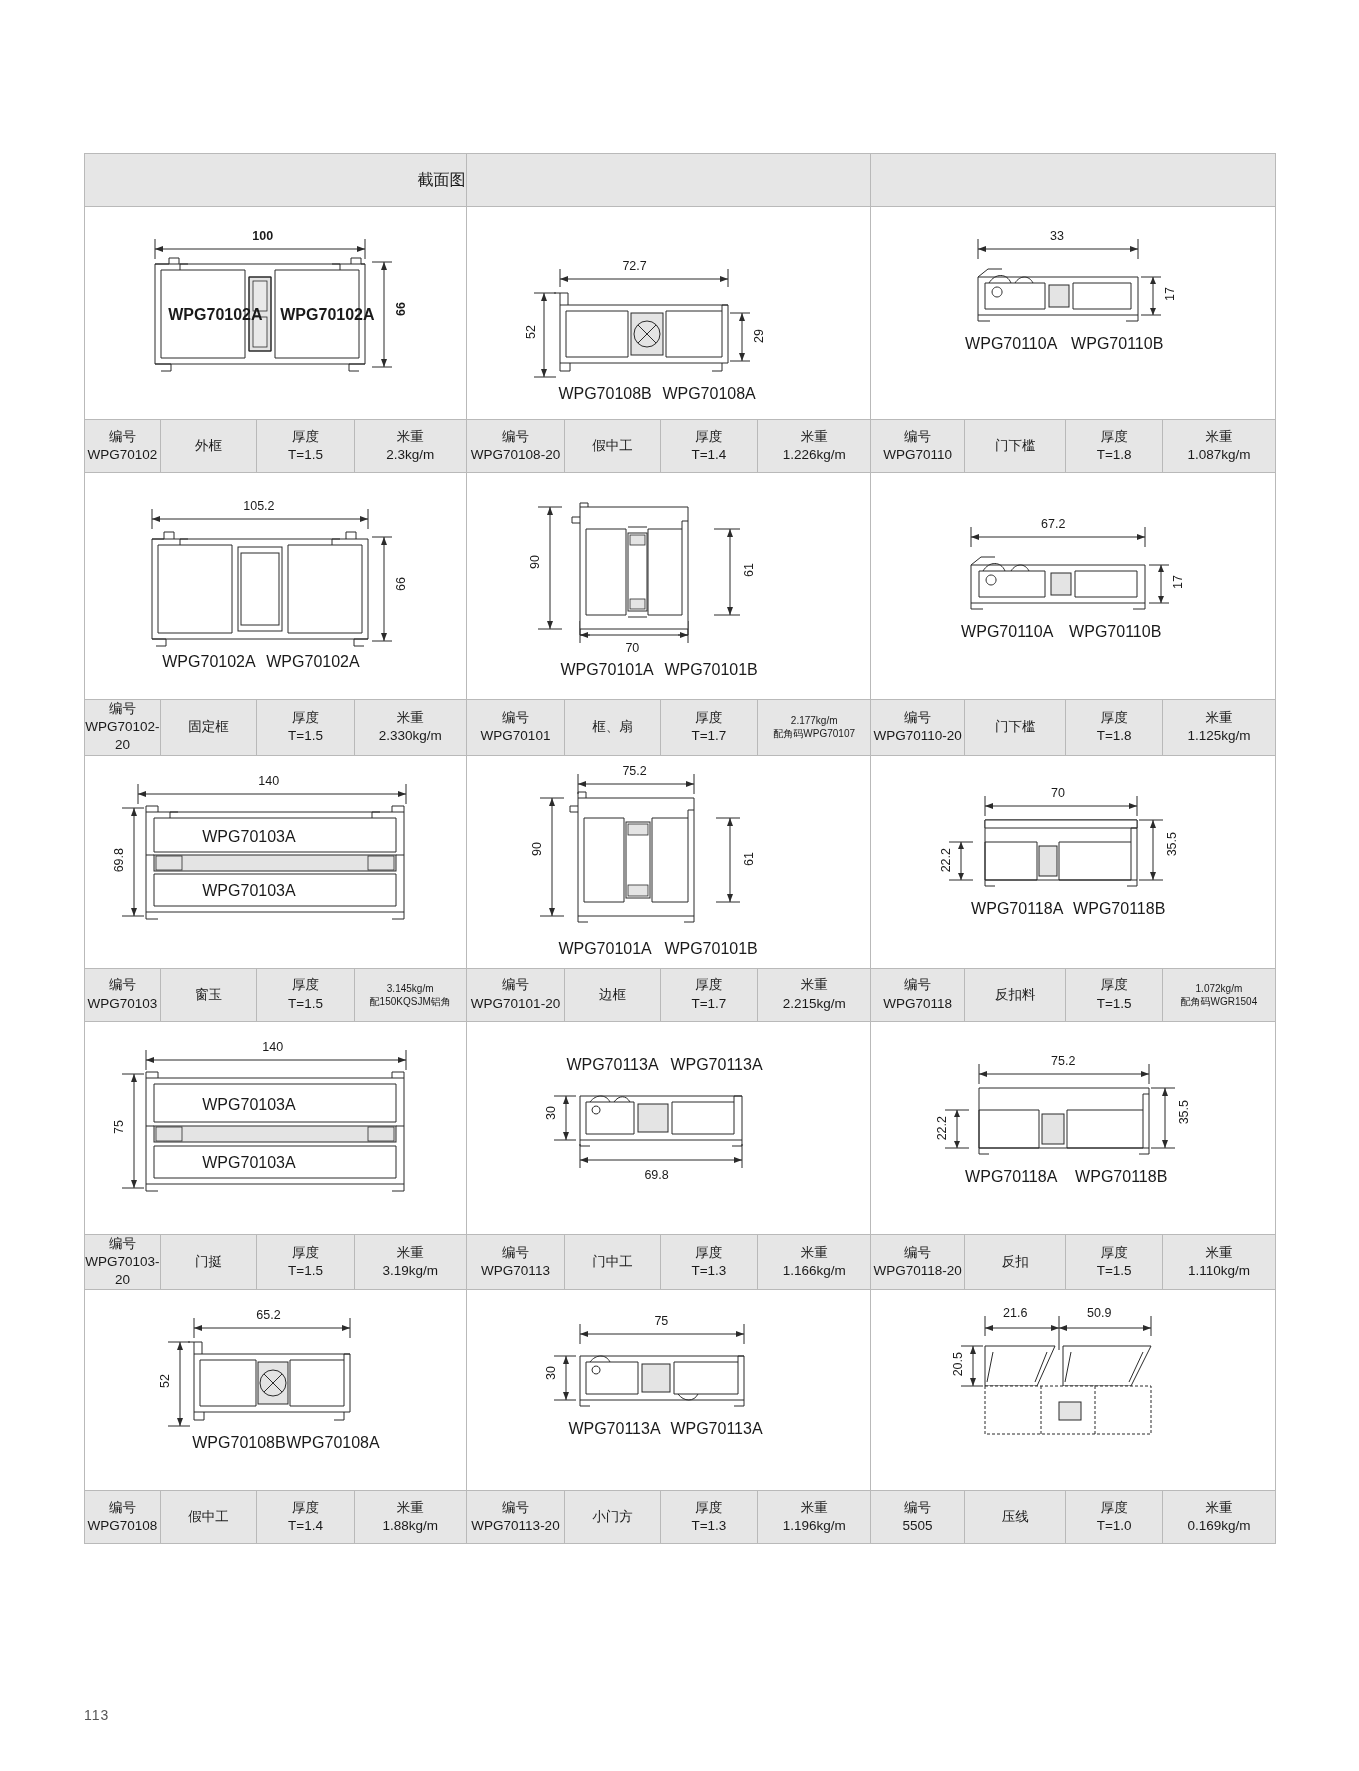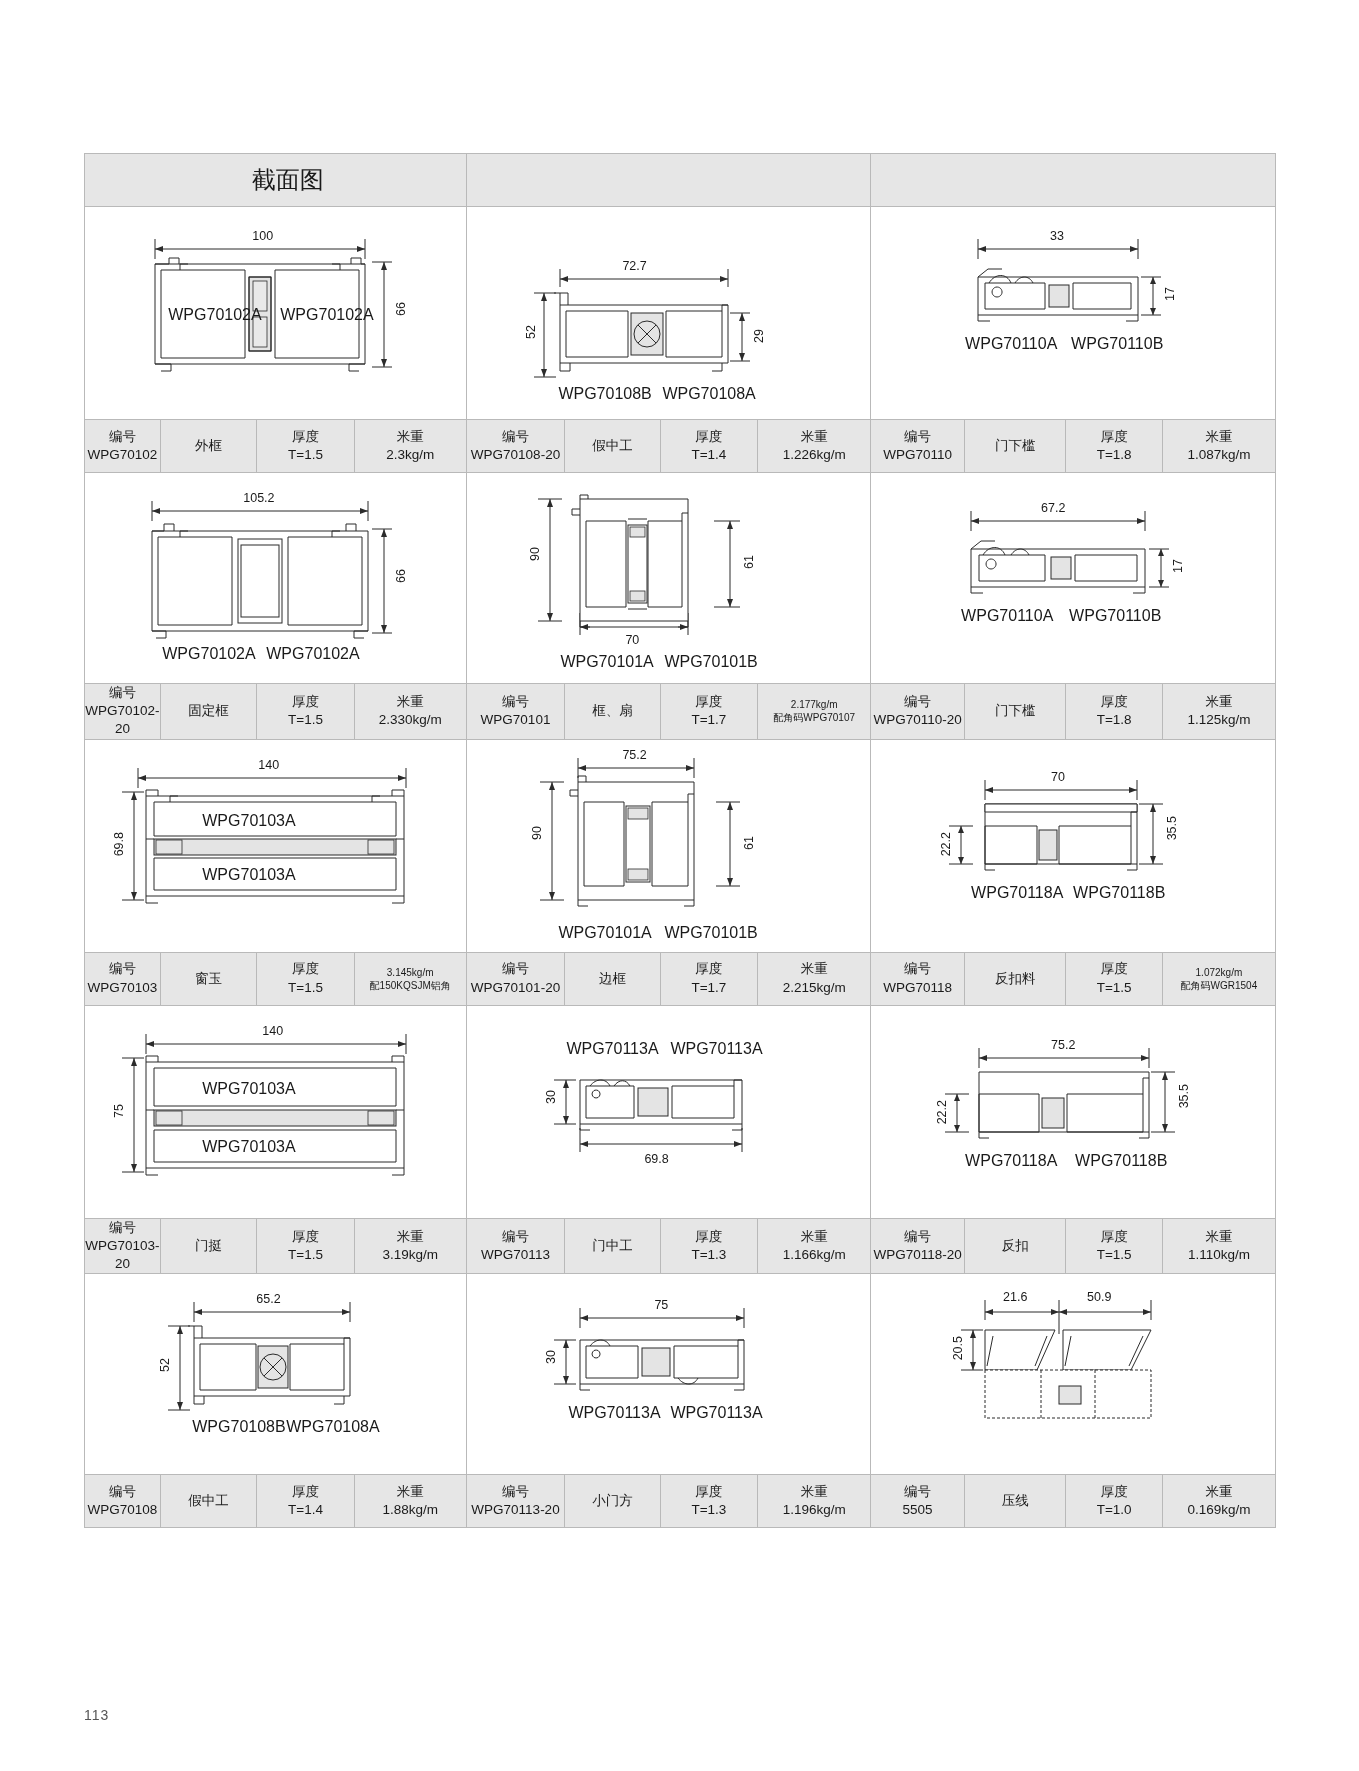--- a/index.html
+++ b/index.html
@@ -23,21 +23,21 @@
 
   
   .tbl{
     position:absolute;left:84px;top:153px;width:1192px;
     border-collapse:collapse;table-layout:fixed;
   }
   .tbl td{border:1px solid #b9b9b9;padding:0;vertical-align:middle;}
 
   .bandrow td{height:52px;background:#e6e6e6;}
   .bandrow .band-title{
-    font-size:24px;color:#1a1a1a;padding-left:25px;text-align:center;font-weight:500;
+    font-size:16px;color:#1a1a1a;padding-left:25px;text-align:right;font-weight:500;
   }
 
   .figcell{height:auto;background:#ffffff;position:relative;}
   .figwrap{position:relative;width:100%;}
   .fig{position:relative;margin:0 auto;}
 
   .specrow td{height:52px;background:#e6e6e6;text-align:center;font-size:13.5px;line-height:1.35;color:#1a1a1a;}
   .specrow .two-line{white-space:pre-line;}
   .specrow .small{font-size:10px;line-height:1.3;}
 
@@ -77,21 +77,21 @@
     <tbody>
         <tr class="bandrow">
       <td colspan="4" class="band-title">截面图</td>
       <td colspan="4"></td>
       <td colspan="4"></td>
     </tr>
 
     <tr>
       <td colspan="4" class="figcell">
         <div class="figwrap" style="height:212px;">
-          <div class="fig" style="width:330px;height:160px;">
+          <div class="fig" style="width:330px;height:160px;font-weight:bold;">
             <svg width="330" height="212" viewBox="0 0 330 212">
               <g fill="none" stroke="#2b2b2b" stroke-width="1">
 
                 <line x1="45" y1="32" x2="45" y2="52"></line>
                     <line x1="255" y1="32" x2="255" y2="52"></line>
                 <line x1="45" y1="42" x2="255" y2="42"></line>
                 <path d="M45 42 l8 -3 v6 z" fill="#2b2b2b" stroke="none"></path>
                 <path d="M255 42 l-8 -3 v6 z" fill="#2b2b2b" stroke="none"></path>
 
                 <line x1="262" y1="55" x2="282" y2="55"></line>
@@ -320,21 +320,21 @@
             <div class="dim vert" style="left:224px;top:82px;">61</div>
             <div class="dim" style="left:107px;top:160px;">70</div>
             <div class="lbl" style="left:42px;top:180px;">WPG70101A</div>
             <div class="lbl" style="left:146px;top:180px;">WPG70101B</div>
           </div>
         </div>
       </td>
 
       <td colspan="4" class="figcell">
         <div class="figwrap" style="height:210px;">
-          <div class="fig" style="width:300px;height:210px;">
+          <div class="fig" style="width:300px;height:210px;margin-top:16px;">
             <svg width="300" height="210" viewBox="0 0 300 210">
               <g fill="none" stroke="#2b2b2b" stroke-width="1">
                 <line x1="48" y1="38" x2="48" y2="58"></line>
                     <line x1="222" y1="38" x2="222" y2="58"></line>
                 <line x1="48" y1="48" x2="222" y2="48"></line>
                 <path d="M48 48 l8 -3 v6 z" fill="#2b2b2b" stroke="none"></path>
                 <path d="M222 48 l-8 -3 v6 z" fill="#2b2b2b" stroke="none"></path>
                 <line x1="226" y1="76" x2="246" y2="76"></line>
                     <line x1="226" y1="114" x2="246" y2="114"></line>
                 <line x1="238" y1="76" x2="238" y2="114"></line>

